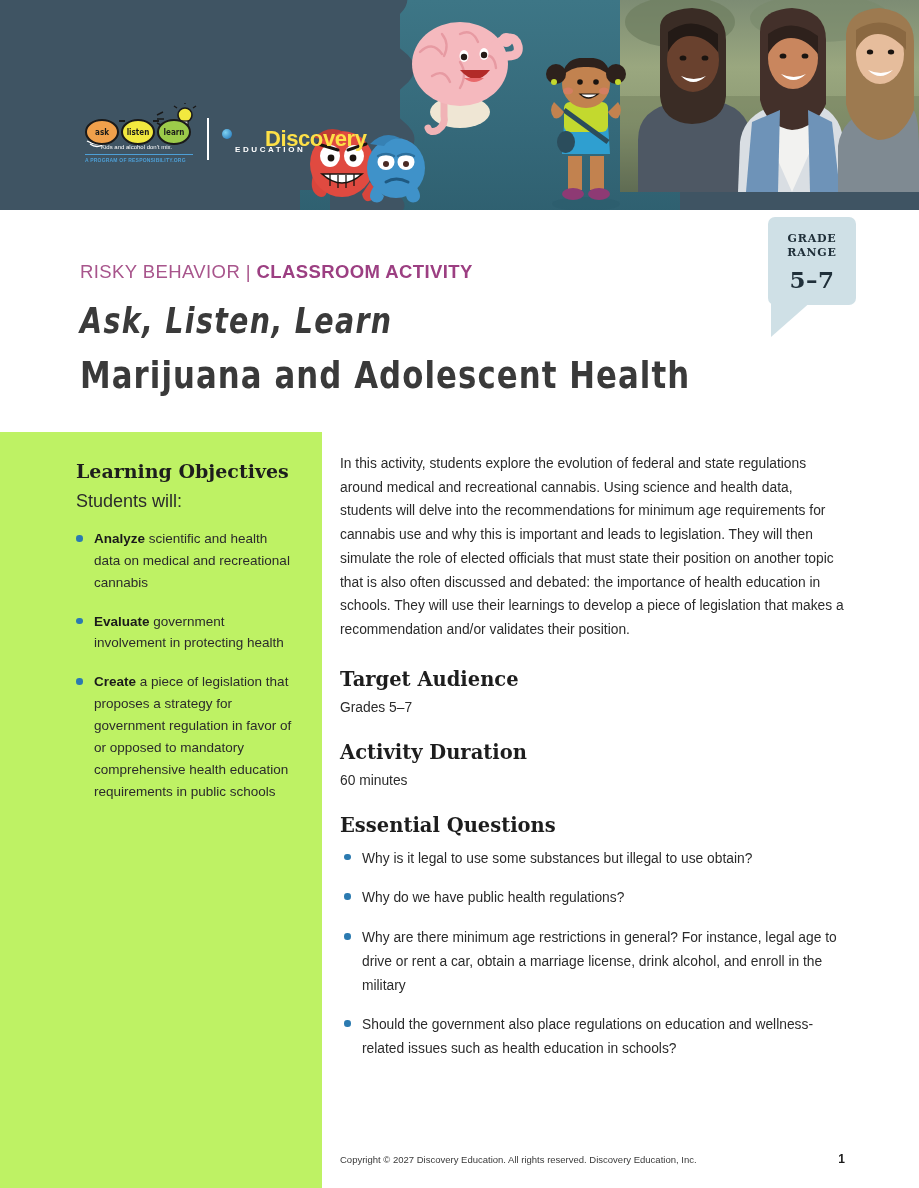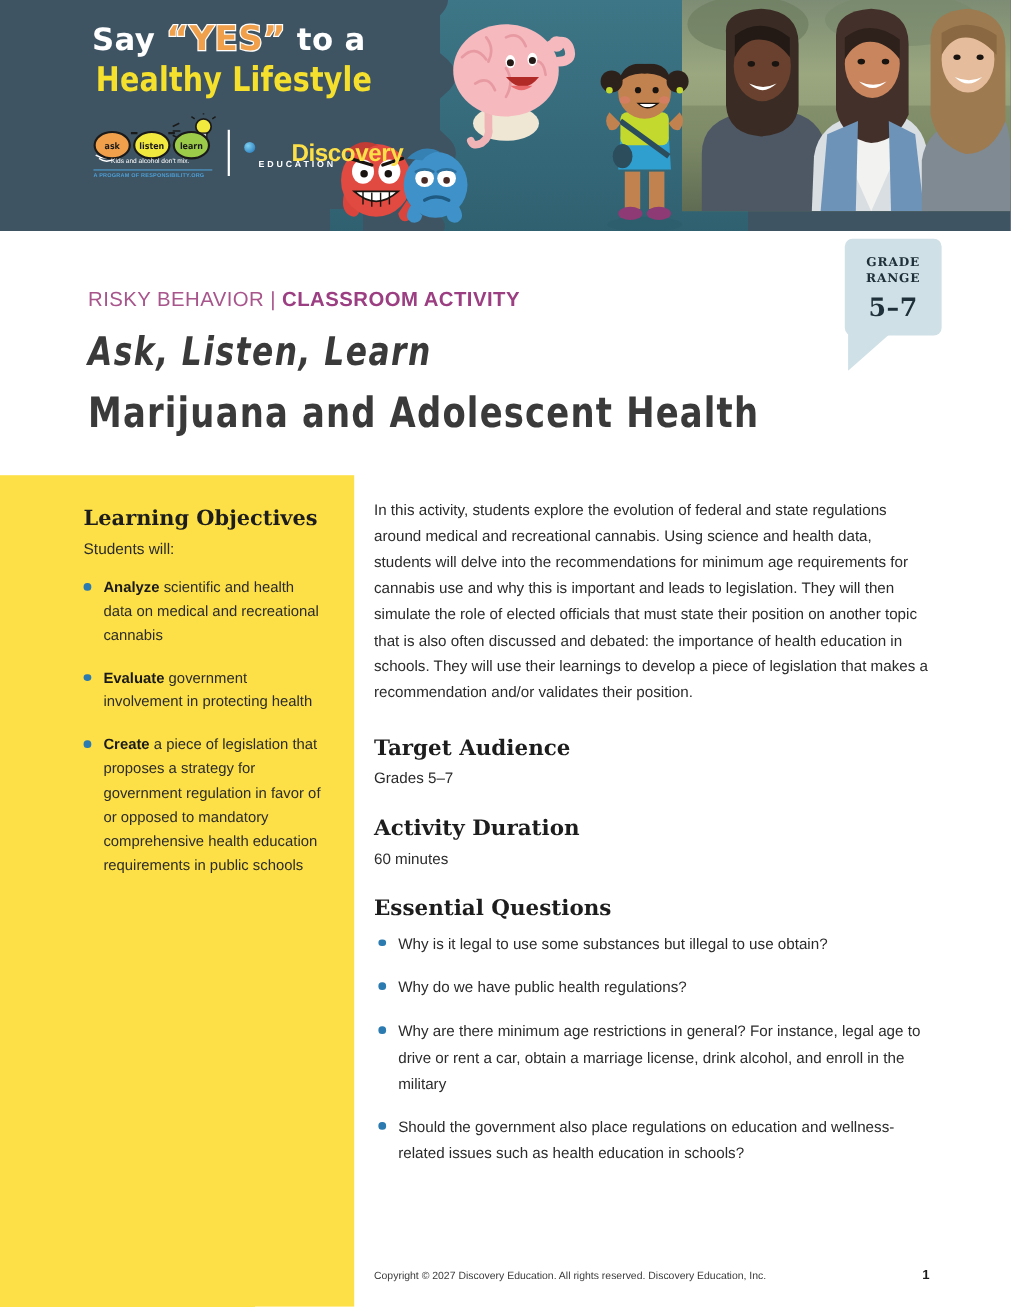--- a/index.html
+++ b/index.html
@@ -145,28 +145,28 @@
   .grade-tail{
     position:absolute;left:771px;top:300px;width:0;height:0;z-index:7;
     border-left:0 solid transparent;
     border-right:42px solid transparent;
     border-top:37px solid #cfe0e6;
   }
 
   
   .sidebar{
     position:absolute;left:0;top:432px;width:322px;height:756px;
-    background:#fde047;
+    background:#bef264;
   }
   .sb-inner{padding:28px 30px 0 76px;}
   .sb-h{
     font-family:"DejaVu Serif","Liberation Serif", serif;
     font-size:19px;font-weight:bold;color:#1d1d1d;margin:0 0 9px 0;
   }
-  .sb-lead{font-size:14px;color:#2b2b2b;margin:0 0 16px 0;}
+  .sb-lead{font-size:18px;color:#2b2b2b;margin:0 0 16px 0;}
   .sb-list{list-style:none;margin:0;padding:0;}
   .sb-list li{
     position:relative;padding-left:18px;margin-bottom:17px;
     font-size:13.5px;line-height:1.62;color:#2b2b2b;
   }
   .sb-list li::before{
     content:"";position:absolute;left:0;top:7px;
     width:6.5px;height:6.5px;border-radius:50%;background:#2b7ab0;
   }
   .sb-list li b{font-weight:bold;color:#1a1a1a;}
@@ -319,24 +319,20 @@
       <circle cx="76" cy="16" r="10" fill="#2d211c"></circle>
       <circle cx="14" cy="24" r="3" fill="#c3d92e"></circle>
       <circle cx="78" cy="24" r="3" fill="#c3d92e"></circle>
       <circle cx="40" cy="24" r="2.8" fill="#1a1410"></circle>
       <circle cx="56" cy="24" r="2.8" fill="#1a1410"></circle>
       <ellipse cx="28" cy="33" rx="5" ry="3.4" fill="#e07b6e" opacity="0.6"></ellipse>
       <ellipse cx="64" cy="33" rx="5" ry="3.4" fill="#e07b6e" opacity="0.6"></ellipse>
       <path d="M40 36 Q48 44 58 36 Z" fill="#ffffff" stroke="#1a1410" stroke-width="1.2"></path>
     </svg>
 
-    <div class="say-yes">
-      <div class="l1"><span>Say </span><span class="yes">“YES”</span><span> to a</span></div>
-      <div class="l2">Healthy Lifestyle</div>
-    </div>
 
     <div class="all-logo">
       <svg style="position:absolute;left:-4px;top:-10px;" width="118" height="48" viewBox="0 0 118 48">
         <path d="M38 18 L44 18 M72 18 L78 18" stroke="#1a1a1a" stroke-width="2"></path>
         <path d="M76 12 L82 9 M76 16 L83 16 M76 20 L82 23" stroke="#1a1a1a" stroke-width="1.4"></path>
         <circle cx="104" cy="12" r="7" fill="#f2e93f" stroke="#1a1a1a" stroke-width="1.6"></circle>
         <rect x="101" y="18" width="6" height="4" fill="#cfcfcf" stroke="#1a1a1a" stroke-width="1.2"></rect>
         <path d="M104 1 L104 -2 M96 5 L93 3 M112 5 L115 3" stroke="#1a1a1a" stroke-width="1.4"></path>
         <circle cx="16" cy="33" r="5" fill="#ffffff" stroke="#1a1a1a" stroke-width="1.6"></circle>
         <path d="M6 38 Q16 44 26 38 M9 41 Q16 46 23 41" stroke="#ffffff" stroke-width="1.3" fill="none"></path>

